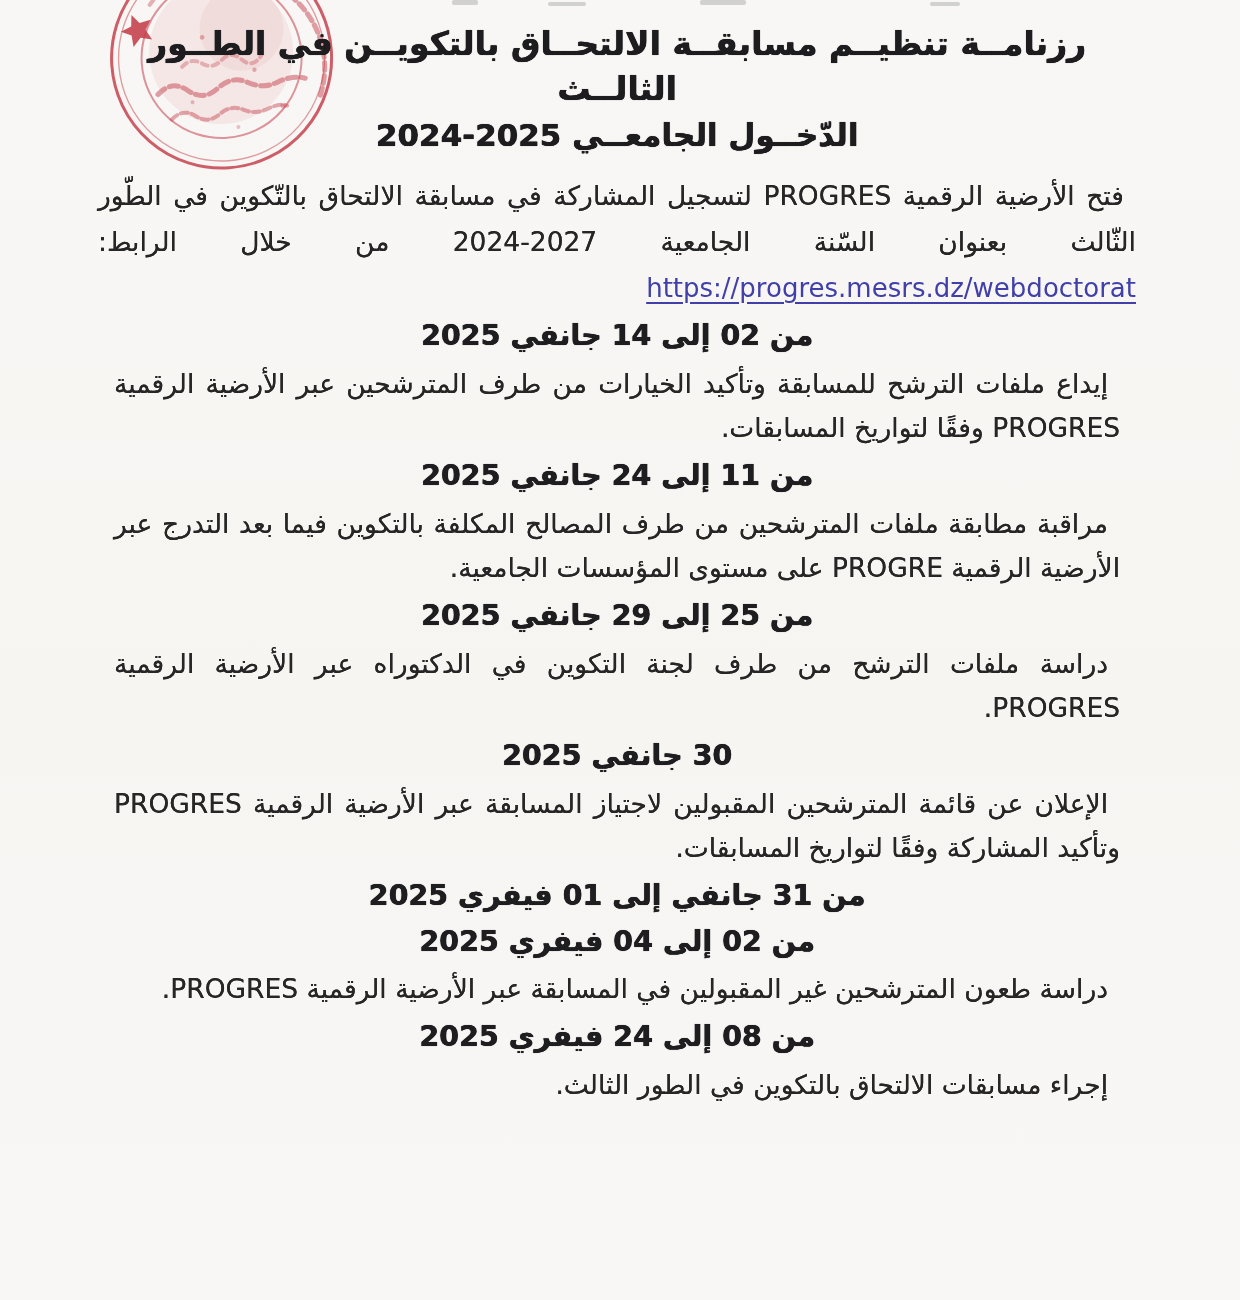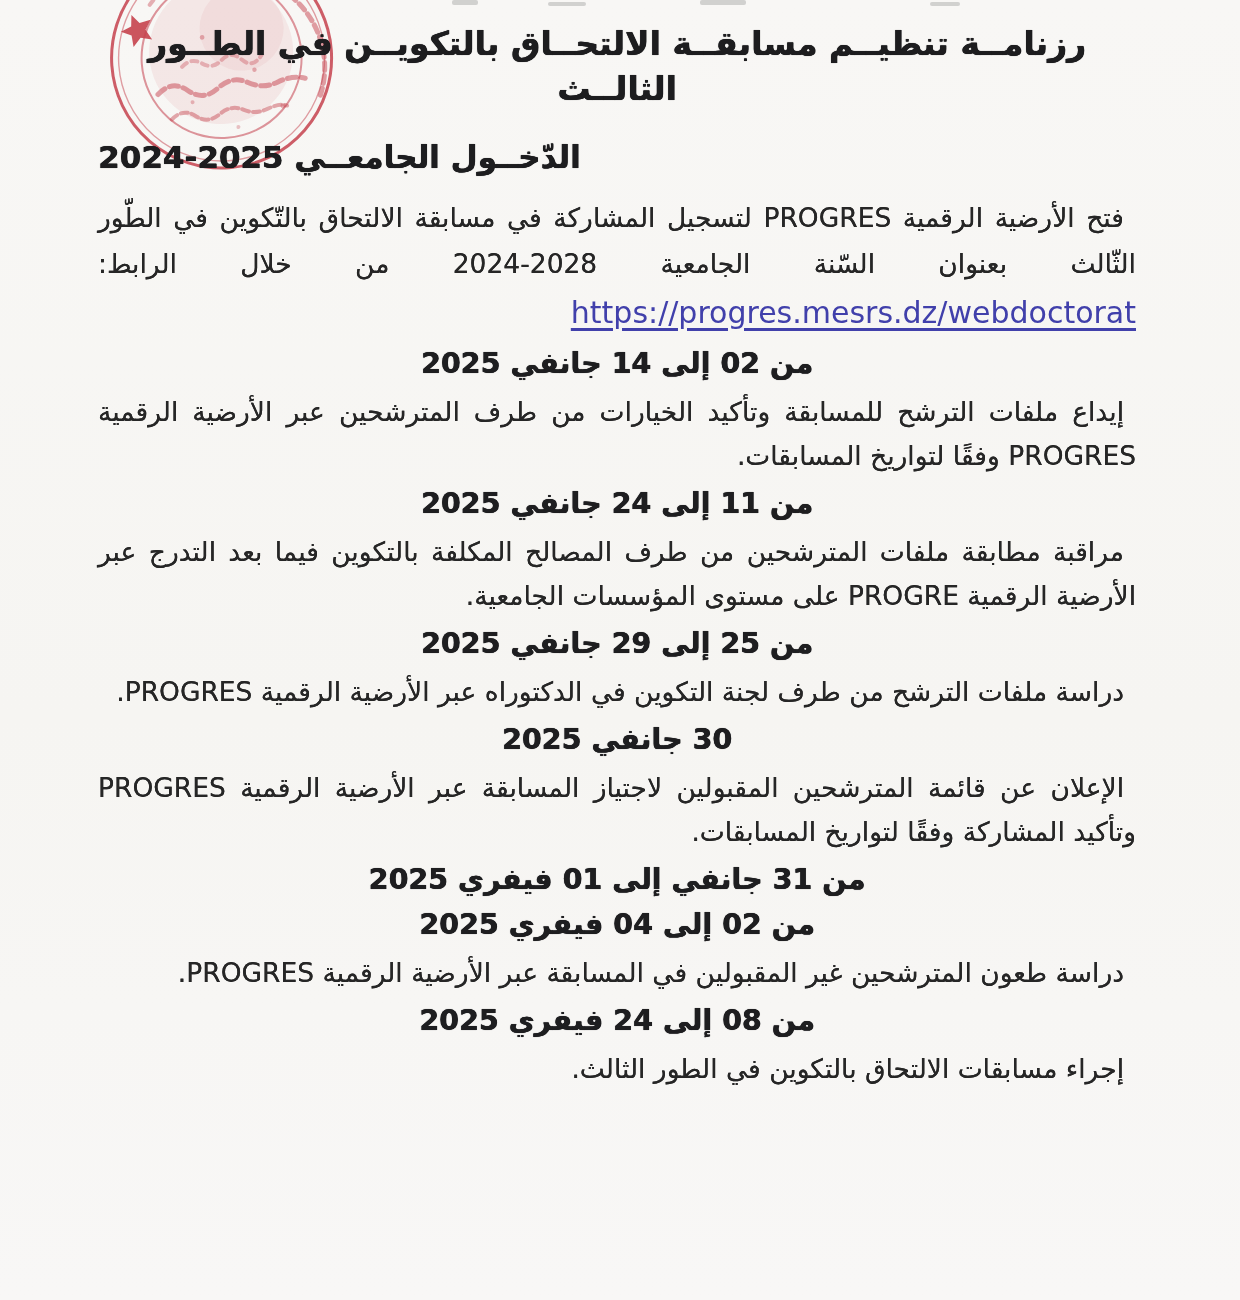--- a/index.html
+++ b/index.html
@@ -16,40 +16,40 @@
   }
   .content { position: relative; z-index: 2; padding: 22px 104px 0 98px; }
 
   h1.title-1 {
     margin: 0; text-align: center;
     font-size: 33px; font-weight: bold; line-height: 1.35;
     color: #1d1d1f; text-shadow: 0 0 0.7px #1d1d1f, 0.5px 0 0 #1d1d1f;
     letter-spacing: 0;
   }
   h2.title-2 {
-    margin: 26px 0 0; text-align: left;
+    margin: 4px 0 0; text-align: center;
     font-size: 31px; font-weight: bold; line-height: 1.3;
     color: #1d1d1f; text-shadow: 0 0 0.7px #1d1d1f, 0.5px 0 0 #1d1d1f;
   }
   p.intro {
     margin: 18px 0 0; font-size: 26.5px; line-height: 1.72;
     text-align: justify; text-indent: 12px; color: #262626;
     text-shadow: 0 0 0.35px #2a2a2a;
   }
   a.doc-link {
     color: #4140ab; text-underline-offset: 5px;
-    text-shadow: none; font-size: 30px;
+    text-shadow: none; font-size: 26px;
   }
   section.sec h3.date {
     margin: 6px 0 6px; text-align: center;
     font-size: 28.5px; font-weight: bold; line-height: 1.4;
     color: #1e1e20; text-shadow: 0 0 0.7px #1e1e20, 0.5px 0 0 #1e1e20;
   }
   section.sec p.body {
-    margin: 0 0 4px; font-size: 26.5px; line-height: 1.66;
+    margin: 0 16px 4px; font-size: 26.5px; line-height: 1.66;
     text-align: justify; text-indent: 12px; color: #262626;
     text-shadow: 0 0 0.35px #2a2a2a;
   }
   .stamp-svg {
     position: absolute; left: 94px; top: -60px; z-index: 1;
     width: 256px; height: 248px;
     transform: rotate(-4deg);
   }
   .artifact {
     position: absolute; background: #8a8a8a; opacity: 0.35; z-index: 1;
@@ -102,21 +102,21 @@
     <circle cx="140" cy="188" r="2" fill="#c5424e" opacity="0.3"></circle>
   </svg>
 
   <div class="content">
 
     <header>
       <h1 class="title-1">رزنامــة تنظيــم مسابقــة الالتحــاق بالتكويــن في الطــور الثالــث</h1>
       <h2 class="title-2">الدّخــول الجامعــي 2025-2024</h2>
     </header>
 
-    <p class="intro"><span>فتح الأرضية الرقمية PROGRES لتسجيل المشاركة في مسابقة الالتحاق بالتّكوين في الطّور الثّالث بعنوان السّنة الجامعية 2028-2024 من خلال الرابط: </span><a class="doc-link" href="#">https://progres.mesrs.dz/webdoctorat</a></p>
+    <p class="intro"><span>فتح الأرضية الرقمية PROGRES لتسجيل المشاركة في مسابقة الالتحاق بالتّكوين في الطّور الثّالث بعنوان السّنة الجامعية 2027-2024 من خلال الرابط: </span><a class="doc-link" href="#">https://progres.mesrs.dz/webdoctorat</a></p>
 
     <section class="sec">
       <h3 class="date">من 02 إلى 14 جانفي 2025</h3>
       <p class="body">إيداع ملفات الترشح للمسابقة وتأكيد الخيارات من طرف المترشحين عبر الأرضية الرقمية PROGRES وفقًا لتواريخ المسابقات.</p>
     </section>
 
     <section class="sec">
       <h3 class="date">من 11 إلى 24 جانفي 2025</h3>
       <p class="body">مراقبة مطابقة ملفات المترشحين من طرف المصالح المكلفة بالتكوين فيما بعد التدرج عبر الأرضية الرقمية PROGRE على مستوى المؤسسات الجامعية.</p>
     </section>

